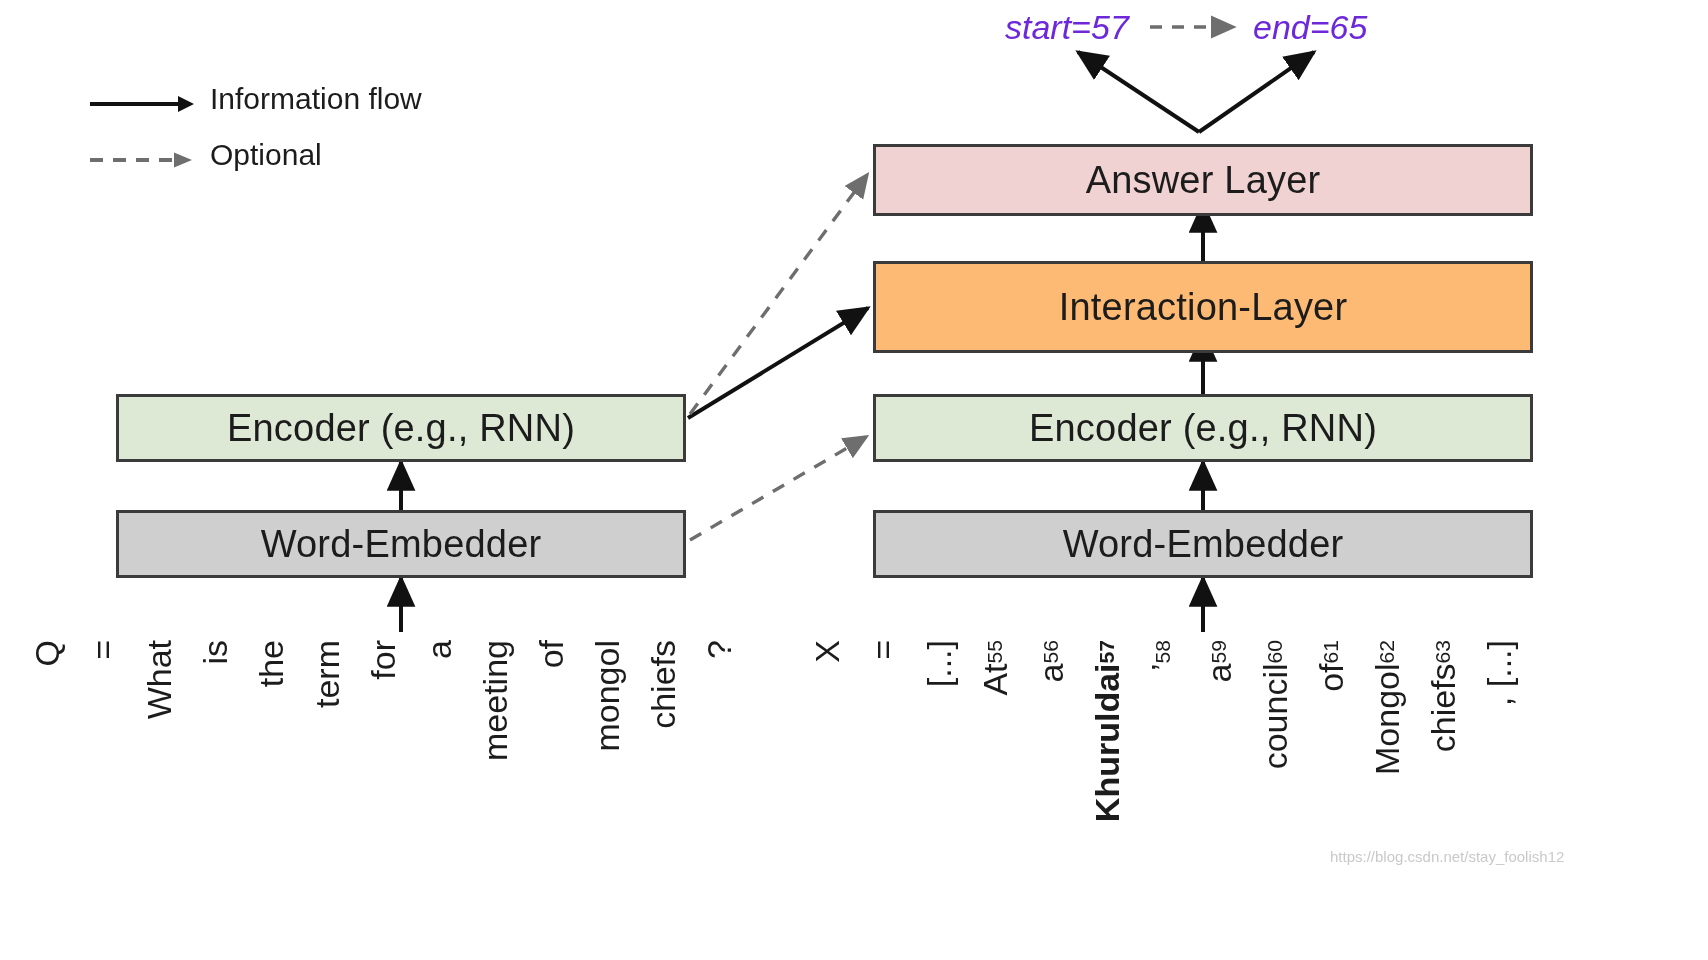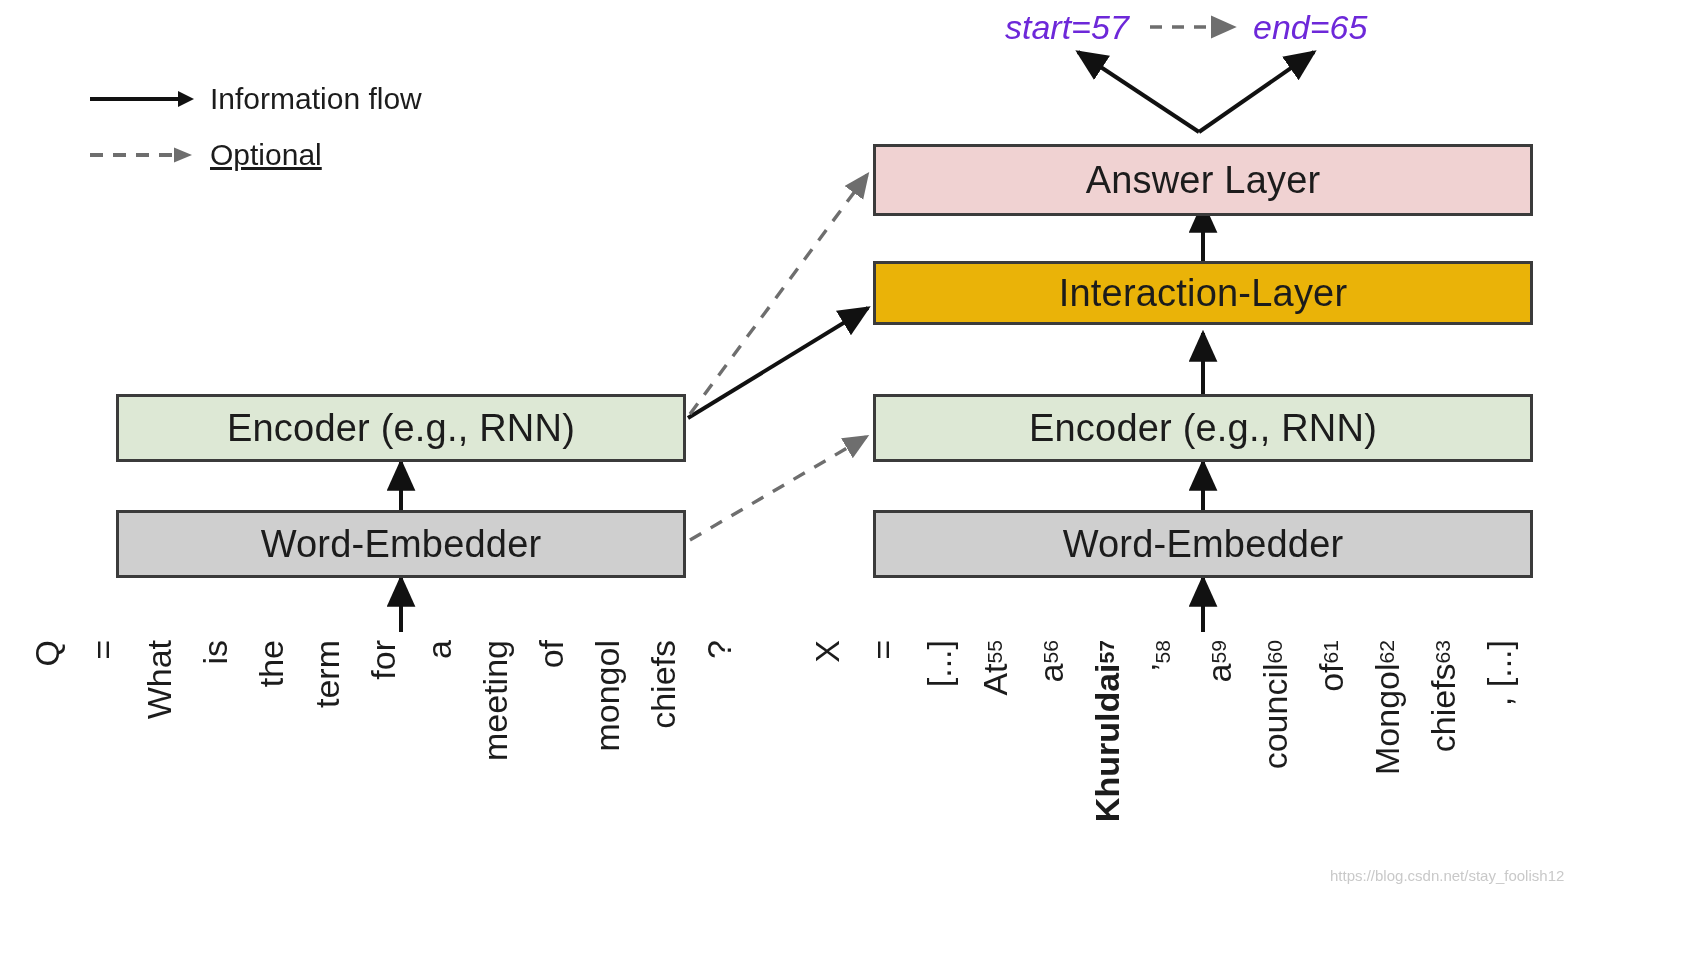--- a/index.html
+++ b/index.html
@@ -38,21 +38,21 @@
     font-size: 38px;
     color: #1c1c1c;
     letter-spacing: 0.2px;
     white-space: nowrap;
   }
 
   
   .legend-row {
     position: absolute;
     display: flex;
-    align-items: center;
+    align-items: flex-end;
     height: 34px;
   }
   .legend-label {
     font-size: 30px;
     color: #1c1c1c;
     margin-left: 14px;
     white-space: nowrap;
   }
   .legend-glyph { width: 108px; height: 24px; display:block; }
 
@@ -86,21 +86,20 @@
     vertical-align: baseline;
     line-height: 1;
   }
 
   
   .watermark {
     position: absolute;
     font-size: 15px;
     color: #c9c9c9;
     white-space: nowrap;
-    margin-top: 19px;
   }
 </style>
 </head>
 <body>
 
 <div id="canvas">
 
   <svg class="layer" viewBox="0 0 1708 960">
     <defs>
       <marker id="arrowSolid" markerWidth="10" markerHeight="10" refX="7.2" refY="3.6" orient="auto" markerUnits="strokeWidth">
@@ -139,33 +138,33 @@
   <div class="head-label" style="left:1253px; top:8px;">end=65</div>
 
   <div class="legend-row" style="left:88px; top:82px;">
     <svg class="legend-glyph" viewBox="0 0 108 24">
       <line x1="2" y1="12" x2="92" y2="12" stroke="#111111" stroke-width="4"></line>
       <path d="M90,4 L106,12 L90,20 z" fill="#111111"></path>
     </svg>
     <span class="legend-label">Information flow</span>
   </div>
 
-  <div class="legend-row" style="left:88px; top:138px;text-decoration:underline;">
+  <div class="legend-row" style="left:88px; top:138px;">
     <svg class="legend-glyph" viewBox="0 0 108 24">
       <line x1="2" y1="12" x2="88" y2="12" stroke="#6e6e6e" stroke-width="4" stroke-dasharray="13 10"></line>
       <path d="M86,4.5 L104,12 L86,19.5 z" fill="#6e6e6e"></path>
     </svg>
     <span class="legend-label">Optional</span>
   </div>
 
   <div class="box" style="left:873px; top:144px; width:660px; height:72px; background:#f0d2d2;">
     <span>Answer Layer</span>
   </div>
 
-  <div class="box" style="left:873px; top:261px; width:660px; height:64px; background:#eab308;">
+  <div class="box" style="left:873px; top:261px; width:660px; height:92px; background:#fdba74;">
     <span>Interaction-Layer</span>
   </div>
 
   <div class="box" style="left:873px; top:394px; width:660px; height:68px; background:#dde8d5;">
     <span>Encoder (e.g., RNN)</span>
   </div>
 
   <div class="box" style="left:873px; top:510px; width:660px; height:68px; background:#cfcfcf;">
     <span>Word-Embedder</span>
   </div>

